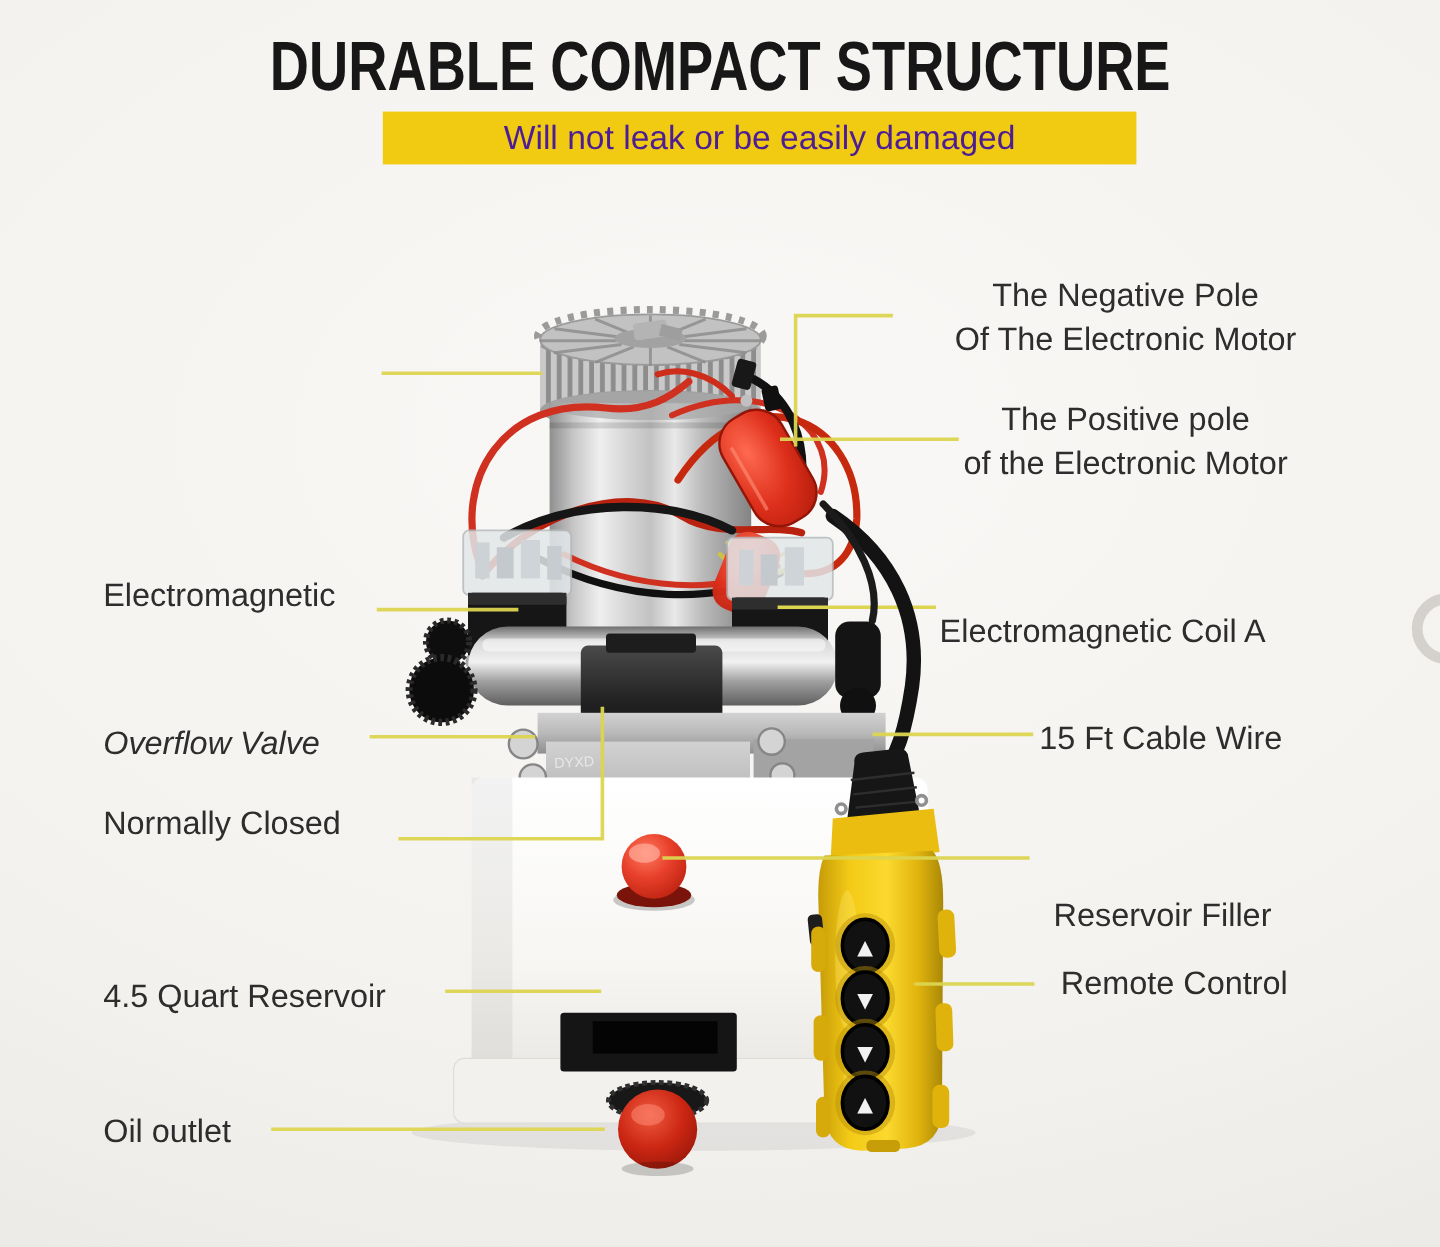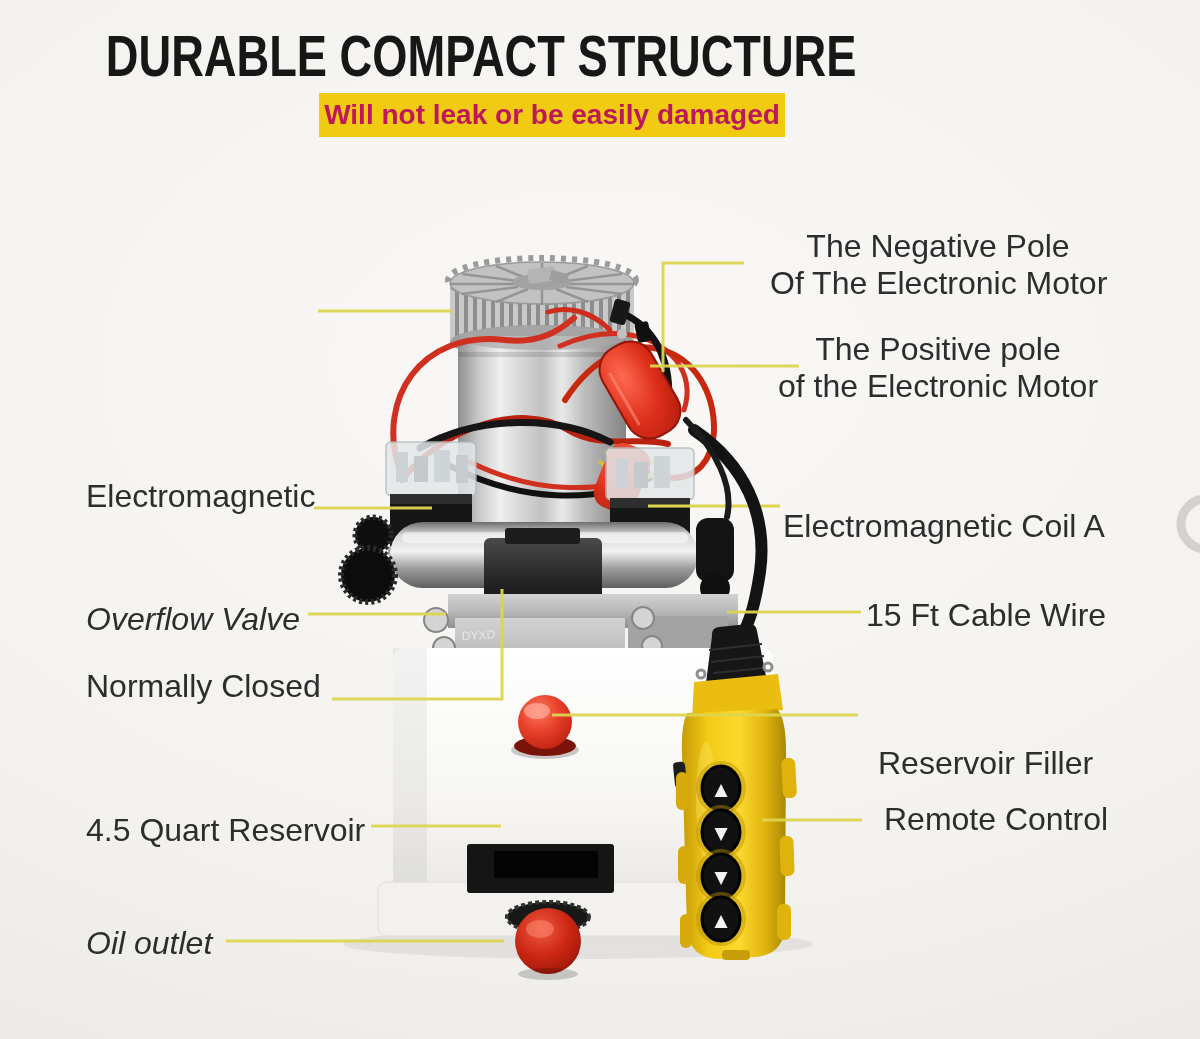--- a/index.html
+++ b/index.html
@@ -1,32 +1,32 @@
 <!DOCTYPE html>
 <html><head>
 <meta charset="utf-8">
 <style>
   html,body{margin:0;padding:0;background:#e9e7e3;}
   .stage{
     position:relative;width:1200px;height:1039px;overflow:hidden;
     background:radial-gradient(120% 90% at 50% 35%, #f9f8f6 0%, #f3f2ef 55%, #e8e6e2 100%);
     font-family:"Liberation Sans", sans-serif;
   }
-  .title-wrap{position:absolute;left:0;top:22px;width:1200px;}
+  .title-wrap{position:absolute;left:0;top:22px;width:1200px;text-align:center;}
   .title{
     display:inline-block;font-size:58px;font-weight:800;color:#171717;
     letter-spacing:0px;transform:scaleX(.78);transform-origin:50% 0;white-space:nowrap;
   }
   .banner{
-    position:absolute;left:319px;top:93px;width:466px;height:44px;
-    background:#f1ca12;color:#be185d;font-size:28px;font-weight:700;
+    position:absolute;left:319px;top:93px;width:628px;height:44px;
+    background:#f1ca12;color:#4c1d95;font-size:28px;font-weight:400;
     text-align:center;line-height:44px;white-space:nowrap;
   }
   .label{
-    position:absolute;color:#2d2d2d;font-size:32px;line-height:37px;white-space:nowrap;
+    position:absolute;color:#2d2d2d;font-size:27px;line-height:37px;white-space:nowrap;
   }
   .label span{display:block;}
   .label.center{text-align:center;}
   svg.art{position:absolute;left:0;top:0;}
 </style>
 </head>
 <body>
 
 <div class="stage">
 
@@ -275,21 +275,21 @@
   </div>
   <div class="label" style="left:86px;top:601px;font-style:italic;">
     <span>Overflow Valve</span>
   </div>
   <div class="label" style="left:86px;top:668px;">
     <span>Normally Closed</span>
   </div>
   <div class="label" style="left:86px;top:812px;">
     <span>4.5 Quart Reservoir</span>
   </div>
-  <div class="label" style="left:86px;top:925px;font-style:italic;">
+  <div class="label" style="left:86px;top:925px;">
     <span>Oil outlet</span>
   </div>
 
   <div class="label center" style="left:770px;top:228px;width:336px;">
     <span>The Negative Pole</span>
     <span>Of The Electronic Motor</span>
   </div>
   <div class="label center" style="left:770px;top:331px;width:336px;">
     <span>The Positive pole</span>
     <span>of the Electronic Motor</span>

